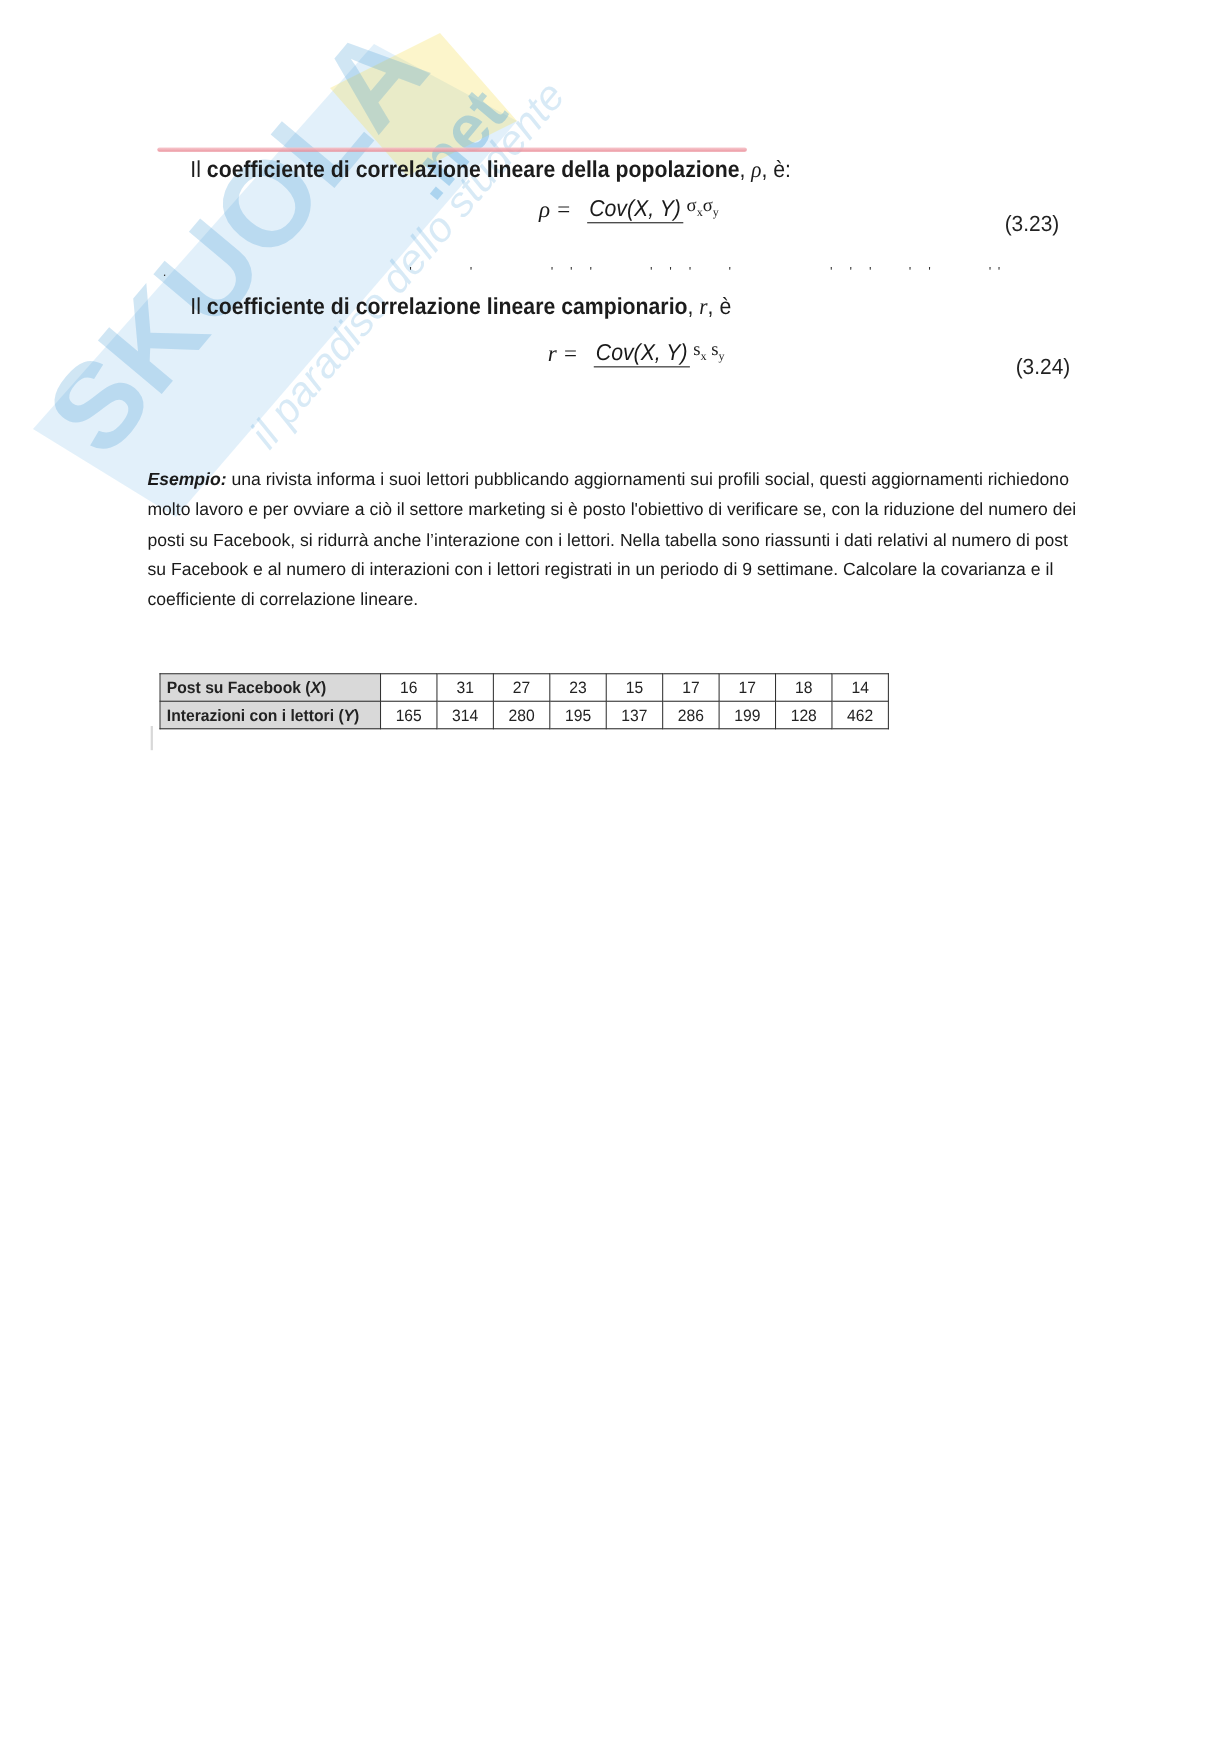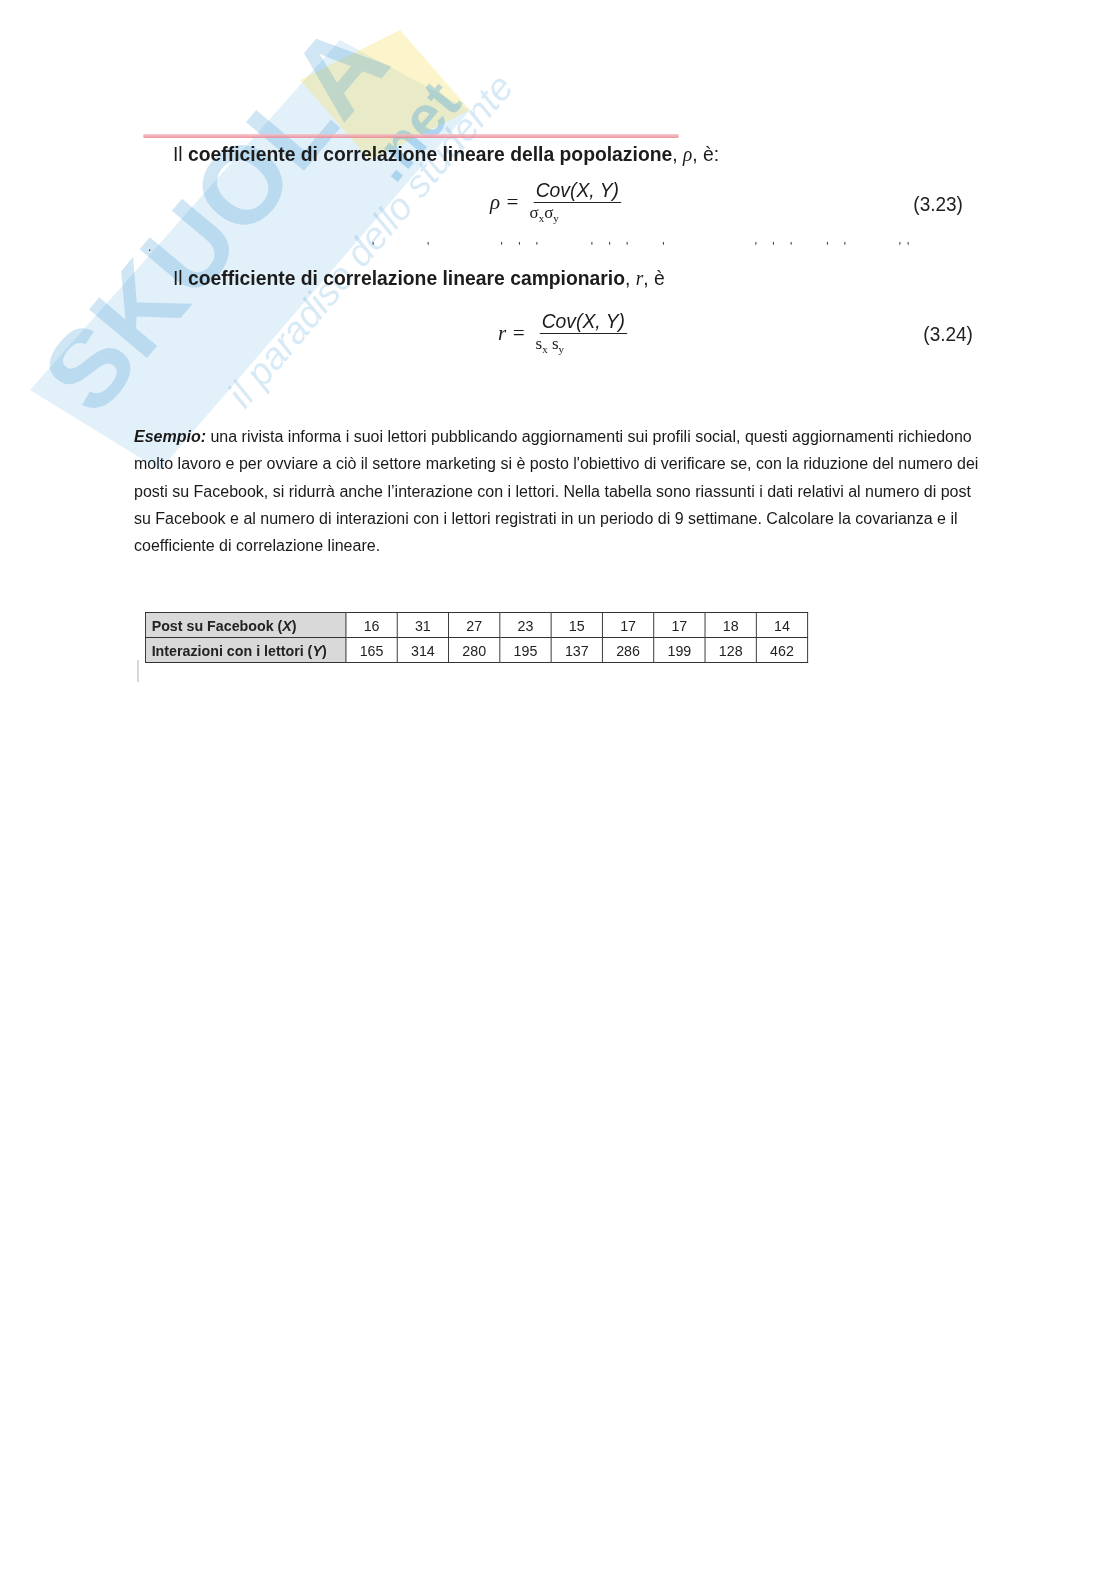--- a/index.html
+++ b/index.html
@@ -15,21 +15,21 @@
               background:linear-gradient(to bottom, #f6c2c8, #e8838f); border-radius:2px; opacity:0.85; }
   .cut-glyphs { position:absolute; font-size:12px; color:#333; letter-spacing:6px; }
 
   .heading { position:absolute; left:173px; font-size:21px; color:#1c1c1c;
              font-family:"Liberation Sans", sans-serif; transform:scaleX(0.92); transform-origin:left; white-space:nowrap; }
   .heading b { font-weight:bold; }
   .heading i { font-family:"Liberation Serif", serif; font-style:italic; }
 
   .formula { position:absolute; display:flex; align-items:center; font-size:21px; }
   .formula .lhs { font-family:"Liberation Serif", serif; font-style:italic; margin-right:10px; }
-  .frac { display:inline-flex; flex-direction:column; align-items:flex-start; }
+  .frac { display:inline-flex; flex-direction:row; align-items:center; }
   .frac .num { font-style:italic; padding:0 2px; border-bottom:1.5px solid #222; line-height:25px; transform:scaleX(0.92); }
   .frac .den { font-family:"Liberation Serif", serif; font-size:17px; line-height:20px; }
   .frac .den sub { font-size:11px; }
   .eqnum { position:absolute; font-size:20px; color:#222; transform:scaleX(0.95); }
 
   .para { position:absolute; left:134px; top:407px; width:850px; font-size:16px; line-height:27.3px; color:#1a1a1a; }
   .para .lbl { font-weight:bold; font-style:italic; }
 
   .data-table { position:absolute; left:145px; top:612px; border-collapse:collapse;
                 font-family:"Liberation Sans", sans-serif; font-size:15px; transform:scaleX(0.95); transform-origin:left; }

